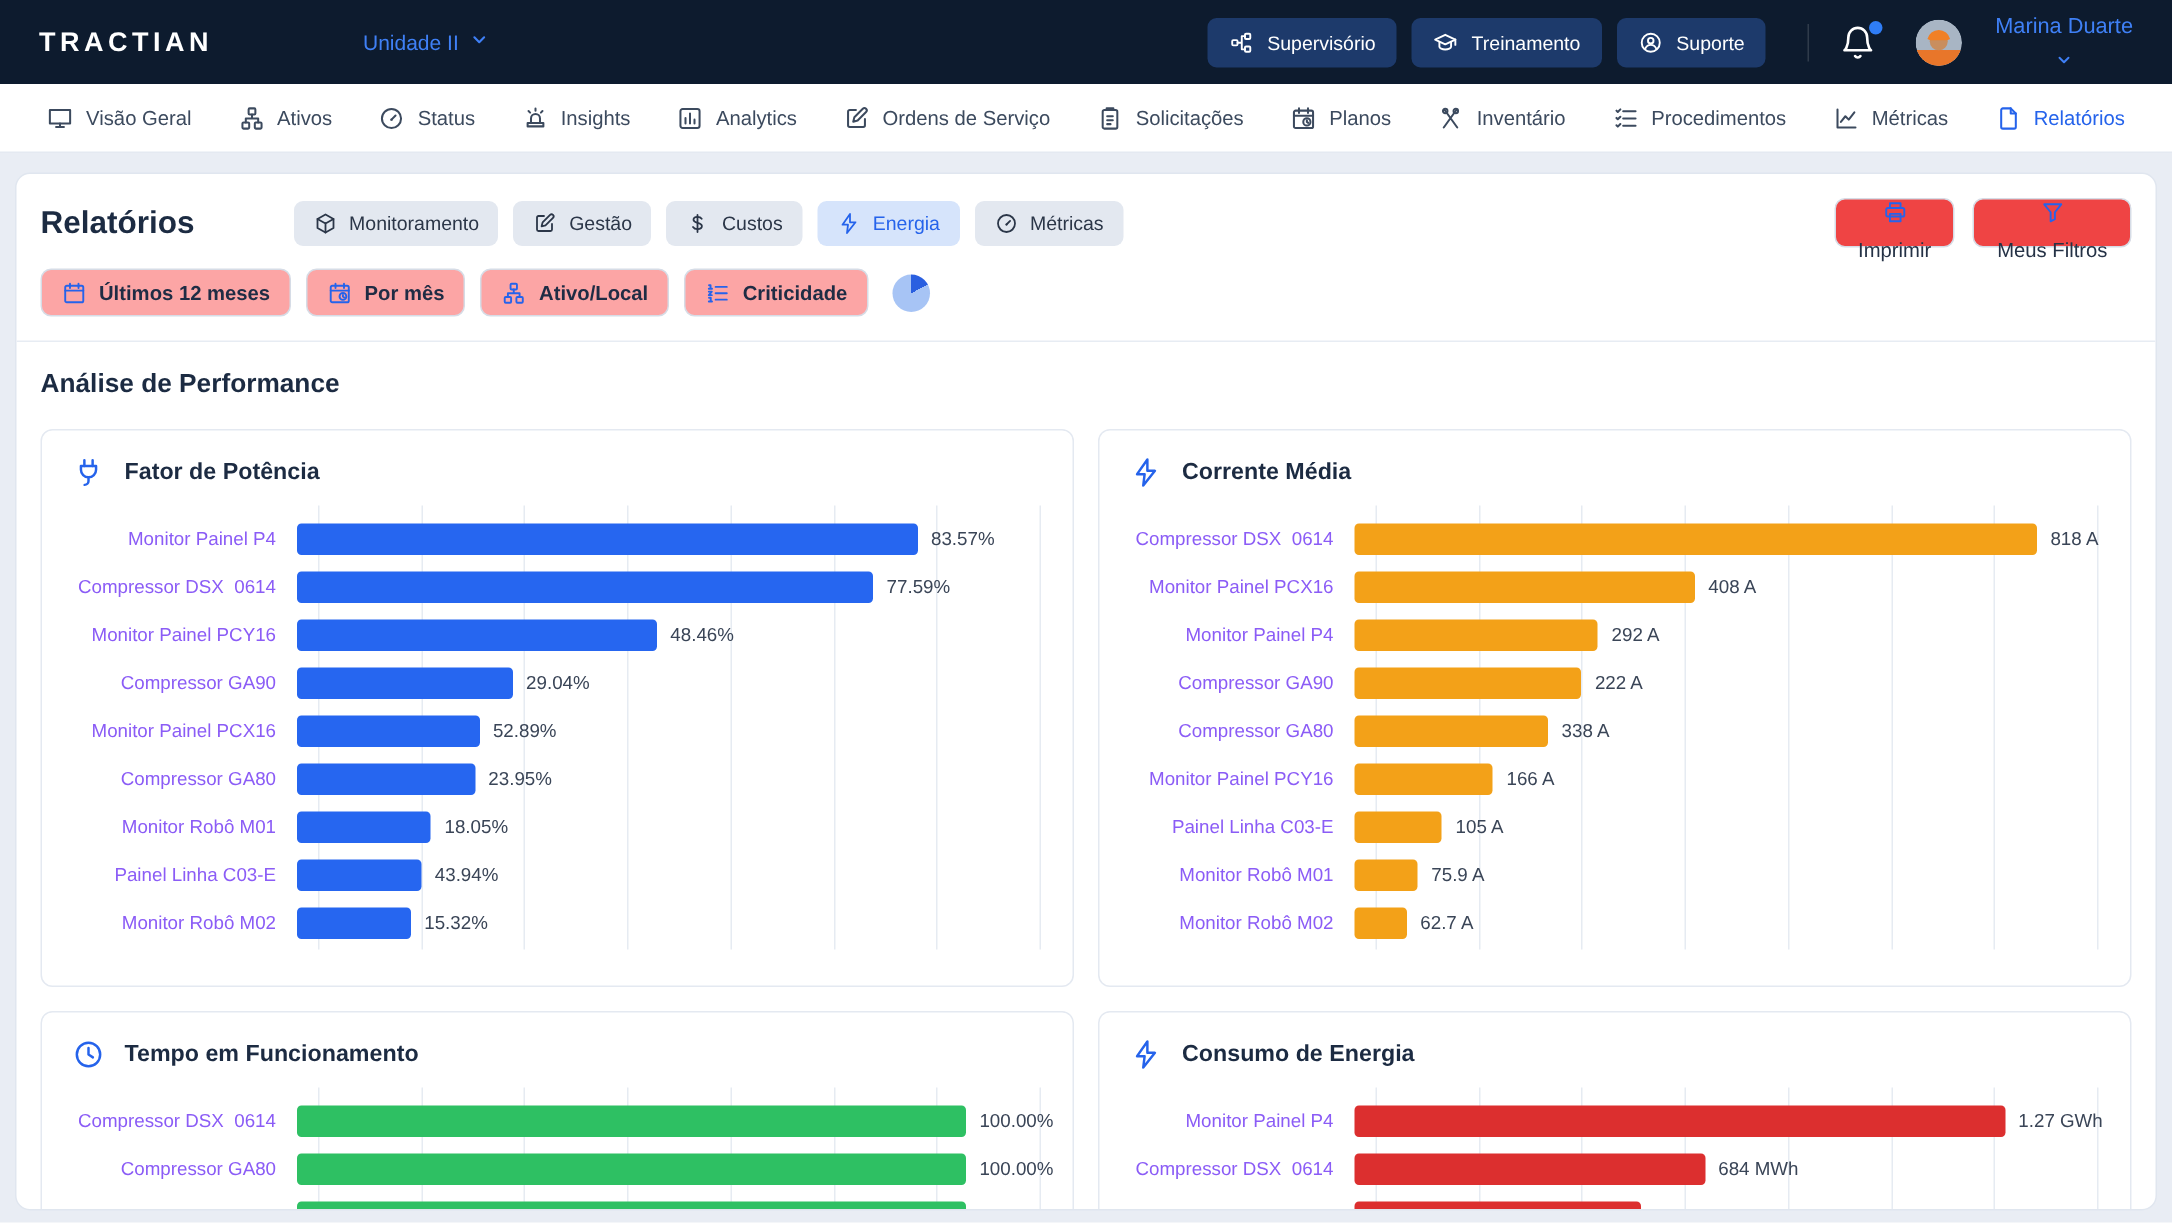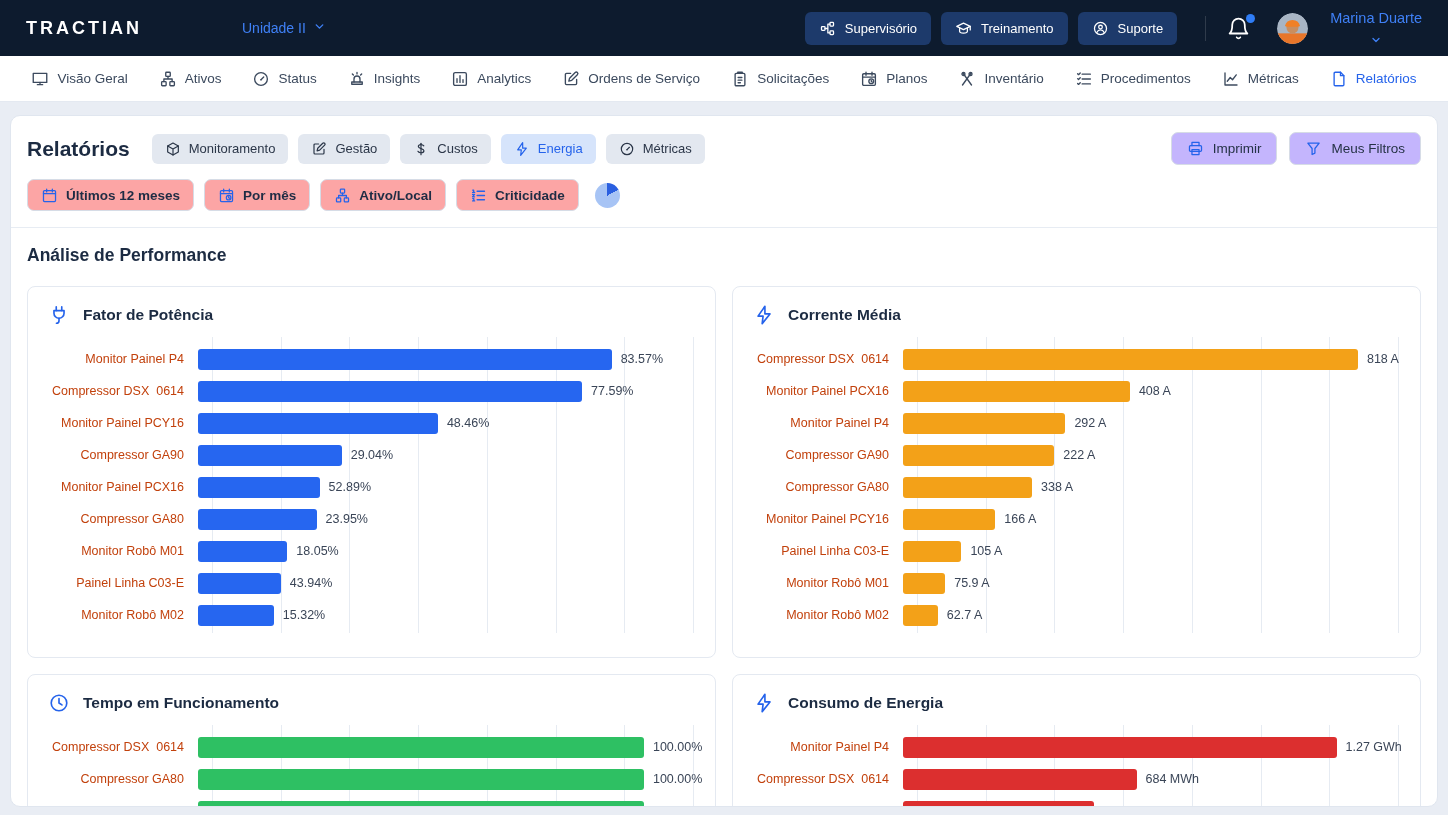--- a/index.html
+++ b/index.html
@@ -61,33 +61,33 @@
   .tab.active { color:#2563eb; }
 
   
   .panel {
     position:absolute; left:10px; right:10px; top:115px; bottom:8px;
     background:#fff; border:1px solid #e0e6ef; border-radius:10px;
     overflow:hidden; padding:16px 16px 0;
   }
   .head-row { display:flex; align-items:center; gap:12px; }
   .page-title { font-size:21px; font-weight:800; color:#1c2b42; margin-right:10px; }
-  .chips { display:flex; gap:10px; }
+  .chips { display:flex; gap:10px;margin-left:44px; }
   .chip {
     height:30px; padding:0 13px; border-radius:6px; border:none;
     background:#e3e8f0; color:#2b3648; font-size:13px; font-weight:500;
     font-family:inherit; display:flex; align-items:center; gap:8px; cursor:pointer; white-space:nowrap;
   }
   .chip.active { background:#d6e4fb; color:#2563eb; }
   .head-spacer { flex:1; }
   .btn {
-    height:33px; padding:12px 15px; background:#c4b5fd;
+    height:33px; padding:0 15px; background:#ef4444;
     border:1px solid #d6dce6; border-radius:7px;
     font-size:13.5px; font-weight:500; color:#253246; font-family:inherit;
-    display:flex; align-items:center; gap:9px; cursor:pointer; white-space:nowrap;
+    display:flex; align-items:center; gap:9px; cursor:pointer; white-space:nowrap;flex-direction:column;
   }
   .btn .ic, .fbtn .ic { color:#2563eb; }
 
   .filter-row { display:flex; gap:10px; margin-top:14px; align-items:center; }
   .fbtn {
     height:32px; padding:0 13px; background:#fca5a5;
     border:1px solid #d6dce6; border-radius:7px;
     font-size:13.5px; font-weight:600; color:#1f2c44; font-family:inherit;
     display:flex; align-items:center; gap:8px; cursor:pointer; white-space:nowrap;
   }
@@ -107,21 +107,21 @@
   }
   .card-h { display:flex; align-items:center; gap:13px; }
   .card-h .ic { color:#2563eb; }
   .card-title { font-size:15.5px; font-weight:700; color:#1c2b42; }
   .chart { position:relative; margin-top:17px; }
   .gridlines { position:absolute; top:-6px; bottom:-2px; left:164px; right:2px; }
   .gridline { position:absolute; top:0; bottom:0; width:1px; background:#e6ebf2; }
   .crow { display:flex; align-items:center; height:32px; position:relative; }
   .rlabel {
     width:150px; flex:none; text-align:right; padding-right:14px;
-    font-size:12.5px; color:#c2410c; white-space:pre;
+    font-size:12.5px; color:#8b5cf6; white-space:pre;
     overflow:hidden; text-overflow:ellipsis;
   }
   .rplot { flex:1; display:flex; align-items:center; gap:9px; padding-right:2px; min-width:0; }
   .rbar { height:21px; border-radius:3px; flex:none; }
   .rval { font-size:12.5px; color:#3a4557; white-space:nowrap; }
 </style>
 </head>
 <body>
 
 <header class="topbar">

